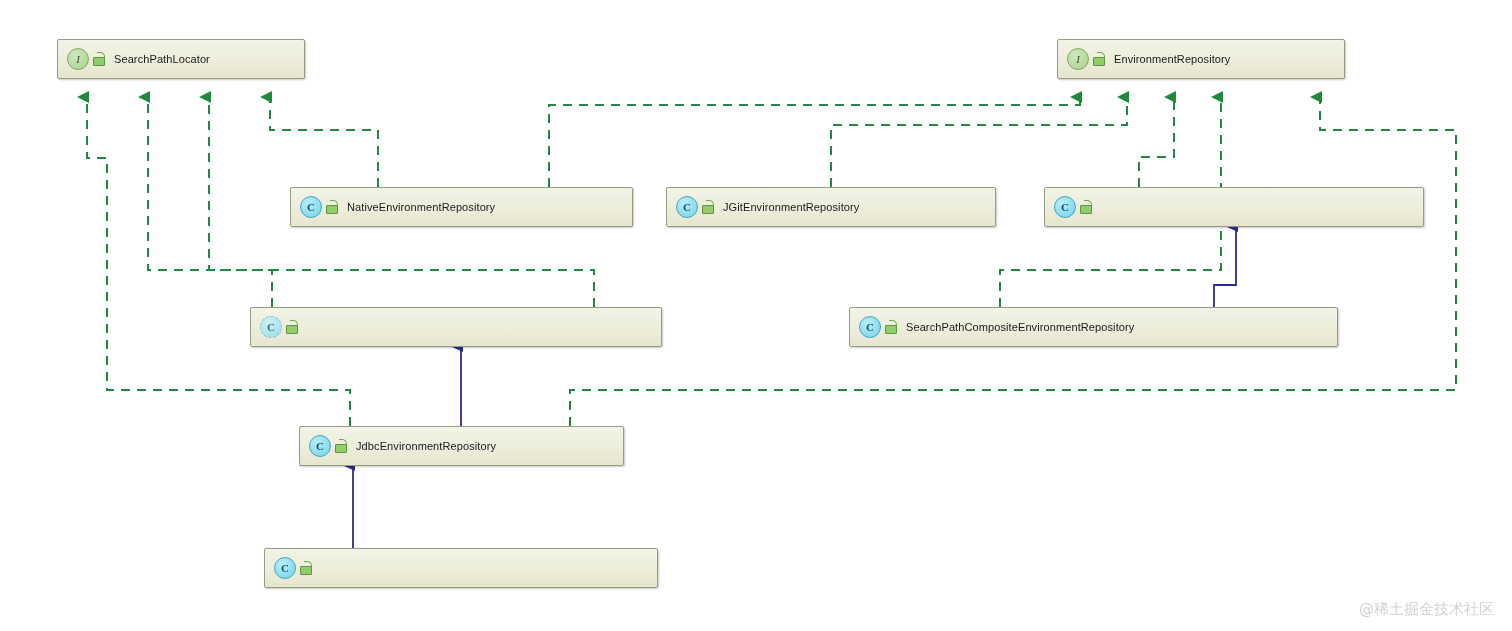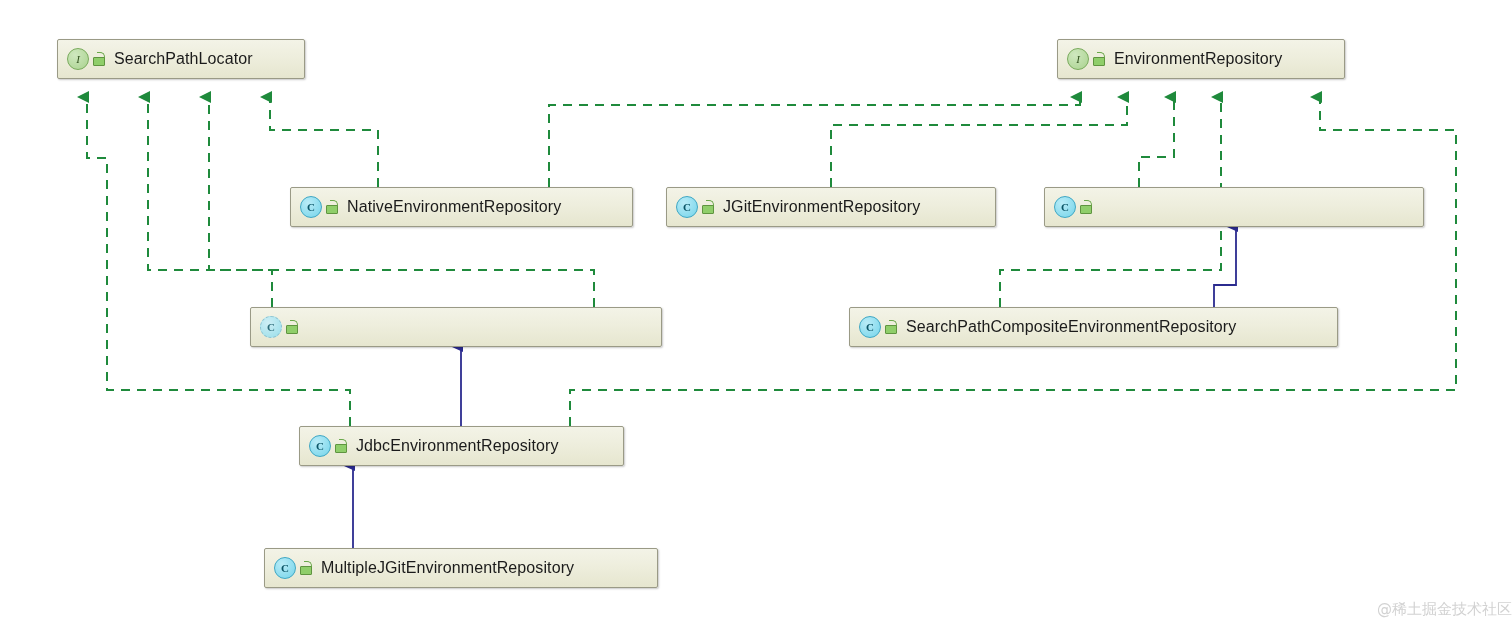--- a/index.html
+++ b/index.html
@@ -58,29 +58,29 @@
   .node .lock .body{
     position:absolute;left:1px;bottom:0;width:10px;height:7px;
     background:#8fce6a;border:1px solid #5f9440;border-radius:1px;
   }
   .node .lock .shackle{
     position:absolute;left:5px;top:0px;width:7px;height:7px;
     border:1.6px solid #6aa84a;border-bottom:none;border-left:none;
     border-radius:0 5px 0 0;
   }
   .node .label{
-    font-size:16px;
+    font-size:11px;
     color:#1b1b1b;
     letter-spacing:0.1px;
     line-height:1;
   }
 
   .watermark{
     position:absolute;
-    right:0;bottom:12px;
+    right:18px;bottom:12px;
     font-size:15px;
     color:#d2d2d2;
     font-family:"DejaVu Sans",sans-serif;
     user-select:none;
   }
 </style>
 </head>
 <body>
 
 <div id="canvas">
@@ -171,18 +171,17 @@
           <span class="body"></span>
         </span>
         <span class="label">JdbcEnvironmentRepository</span>
       </div>
       <div class="node cls" style="left: 264px; top: 548px; width: 394px;">
         <span class="stereo">C</span>
         <span class="lock">
           <span class="shackle"></span>
           <span class="body"></span>
         </span>
-        <span class="label">MultipleJGitEnvironmentRepository</span>
       </div>
     </div>
 
   <div class="watermark">@稀土掘金技术社区</div>
 </div>
 
 </body></html>

